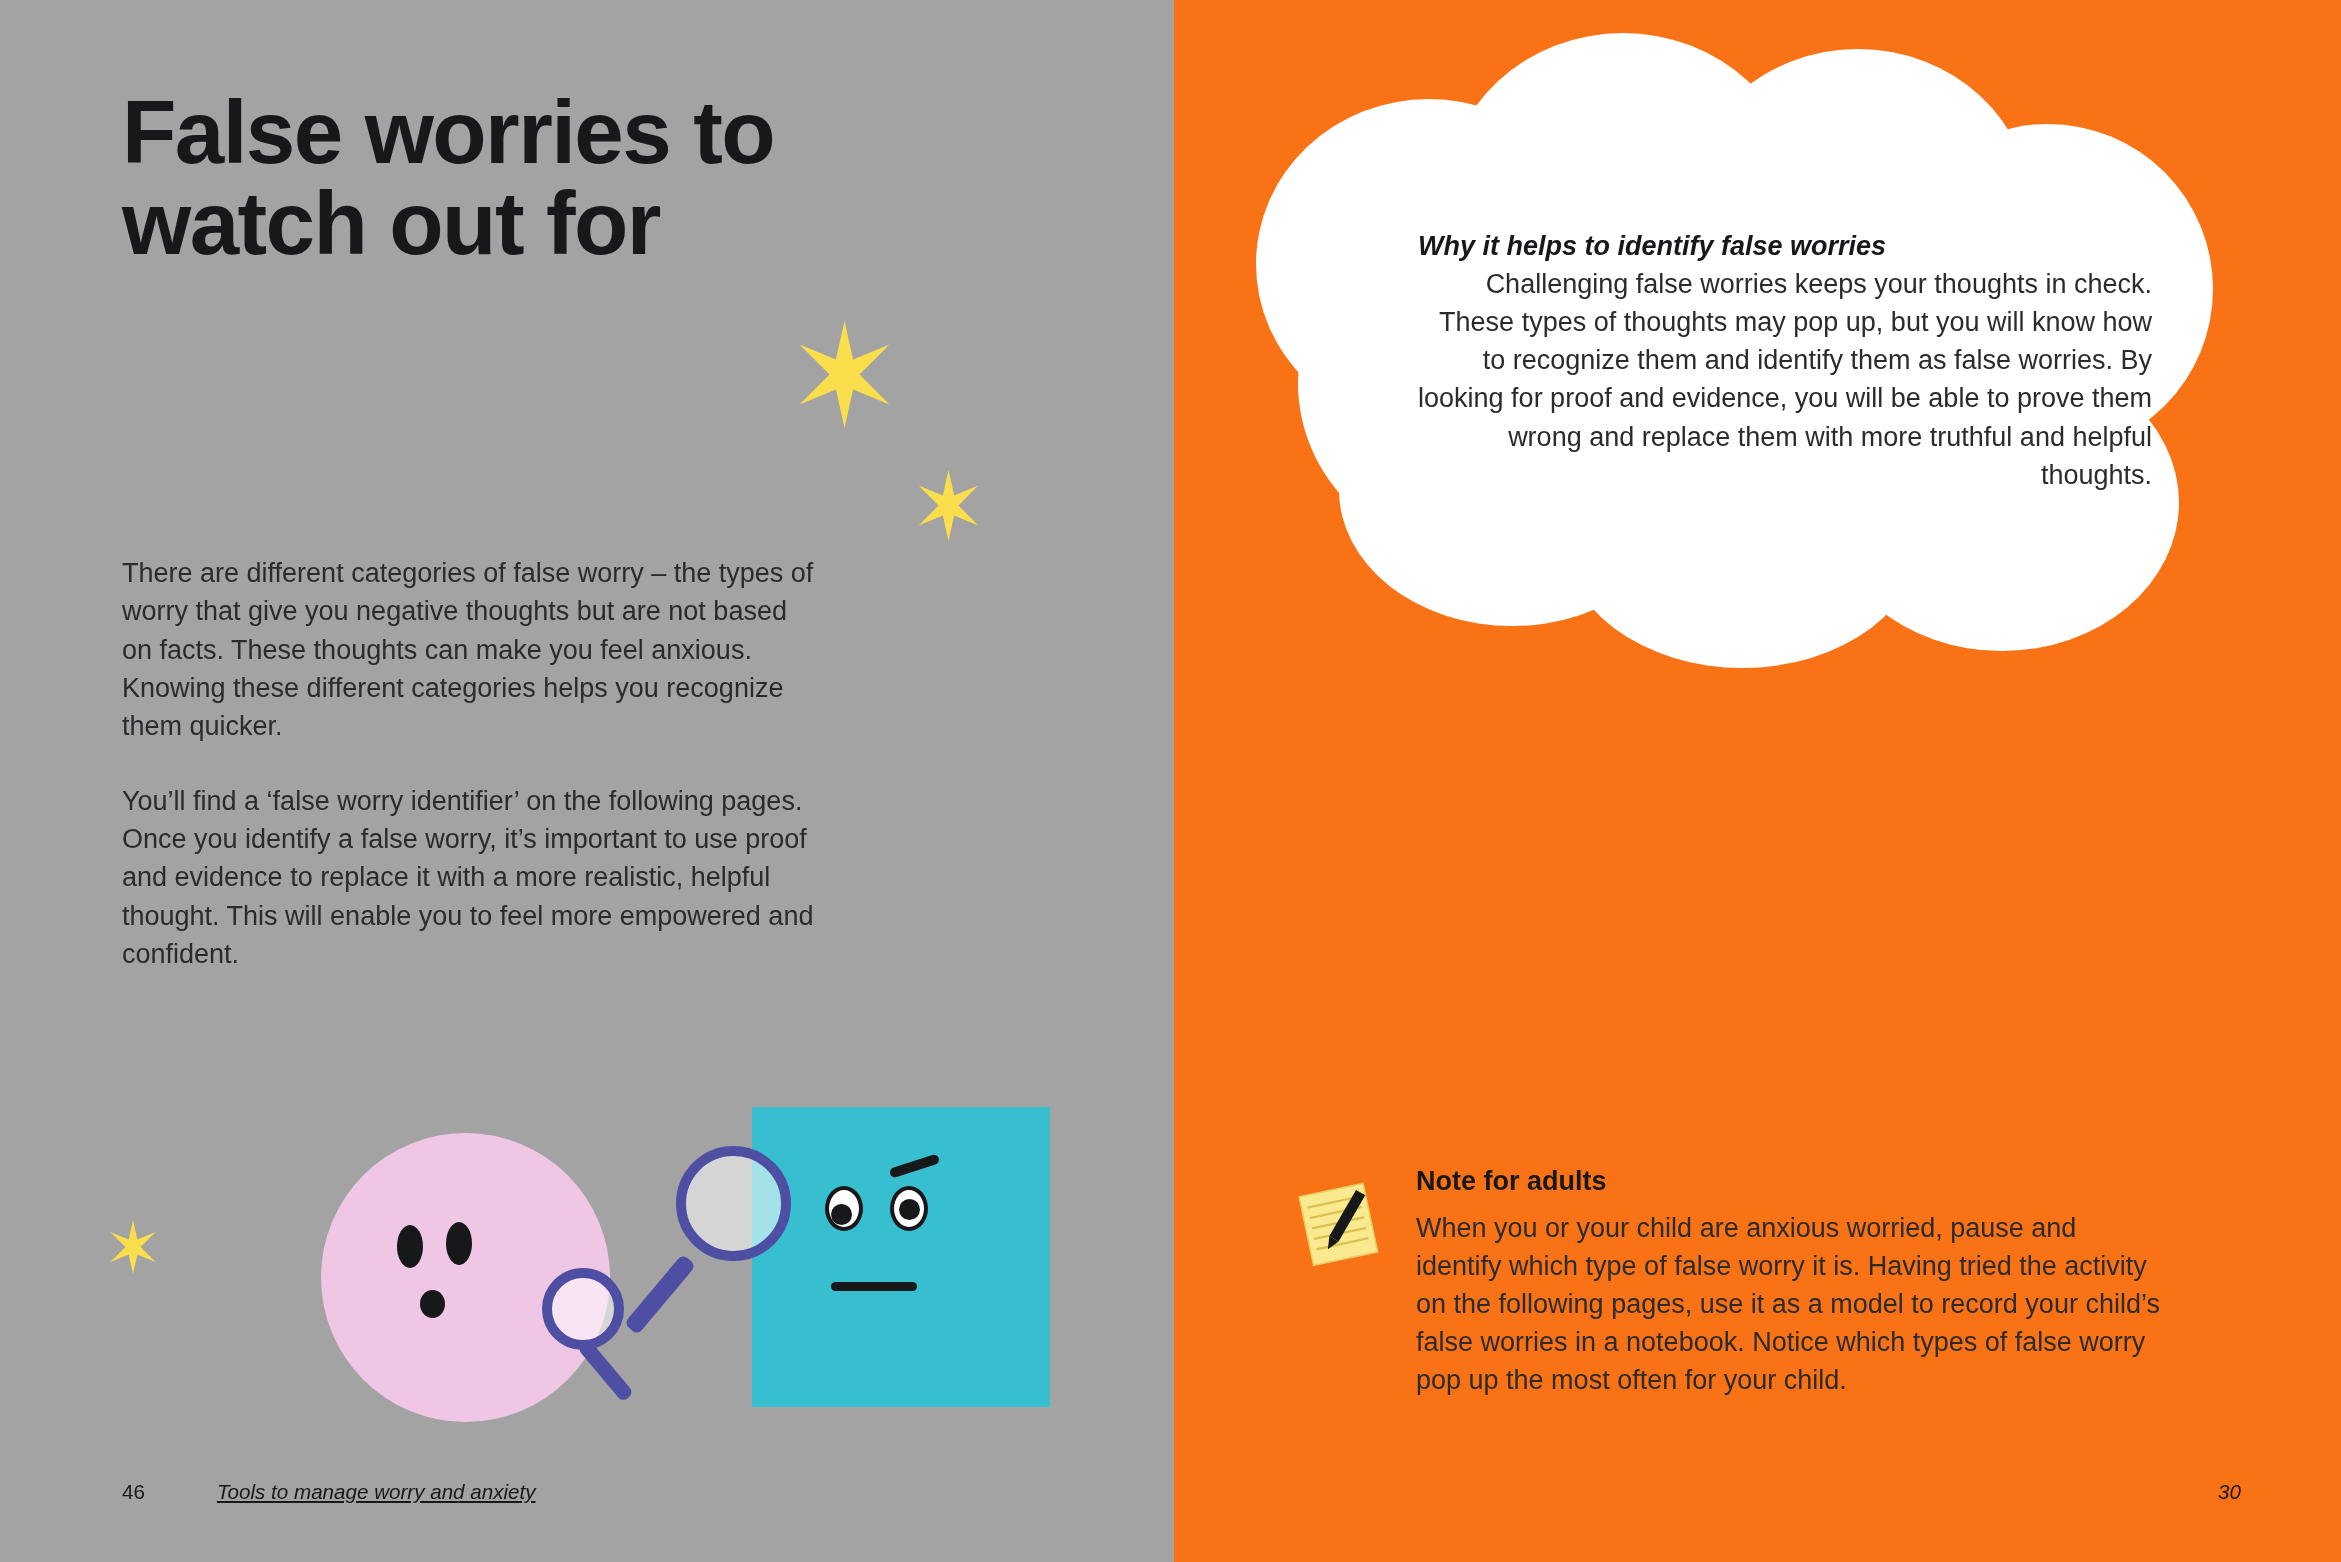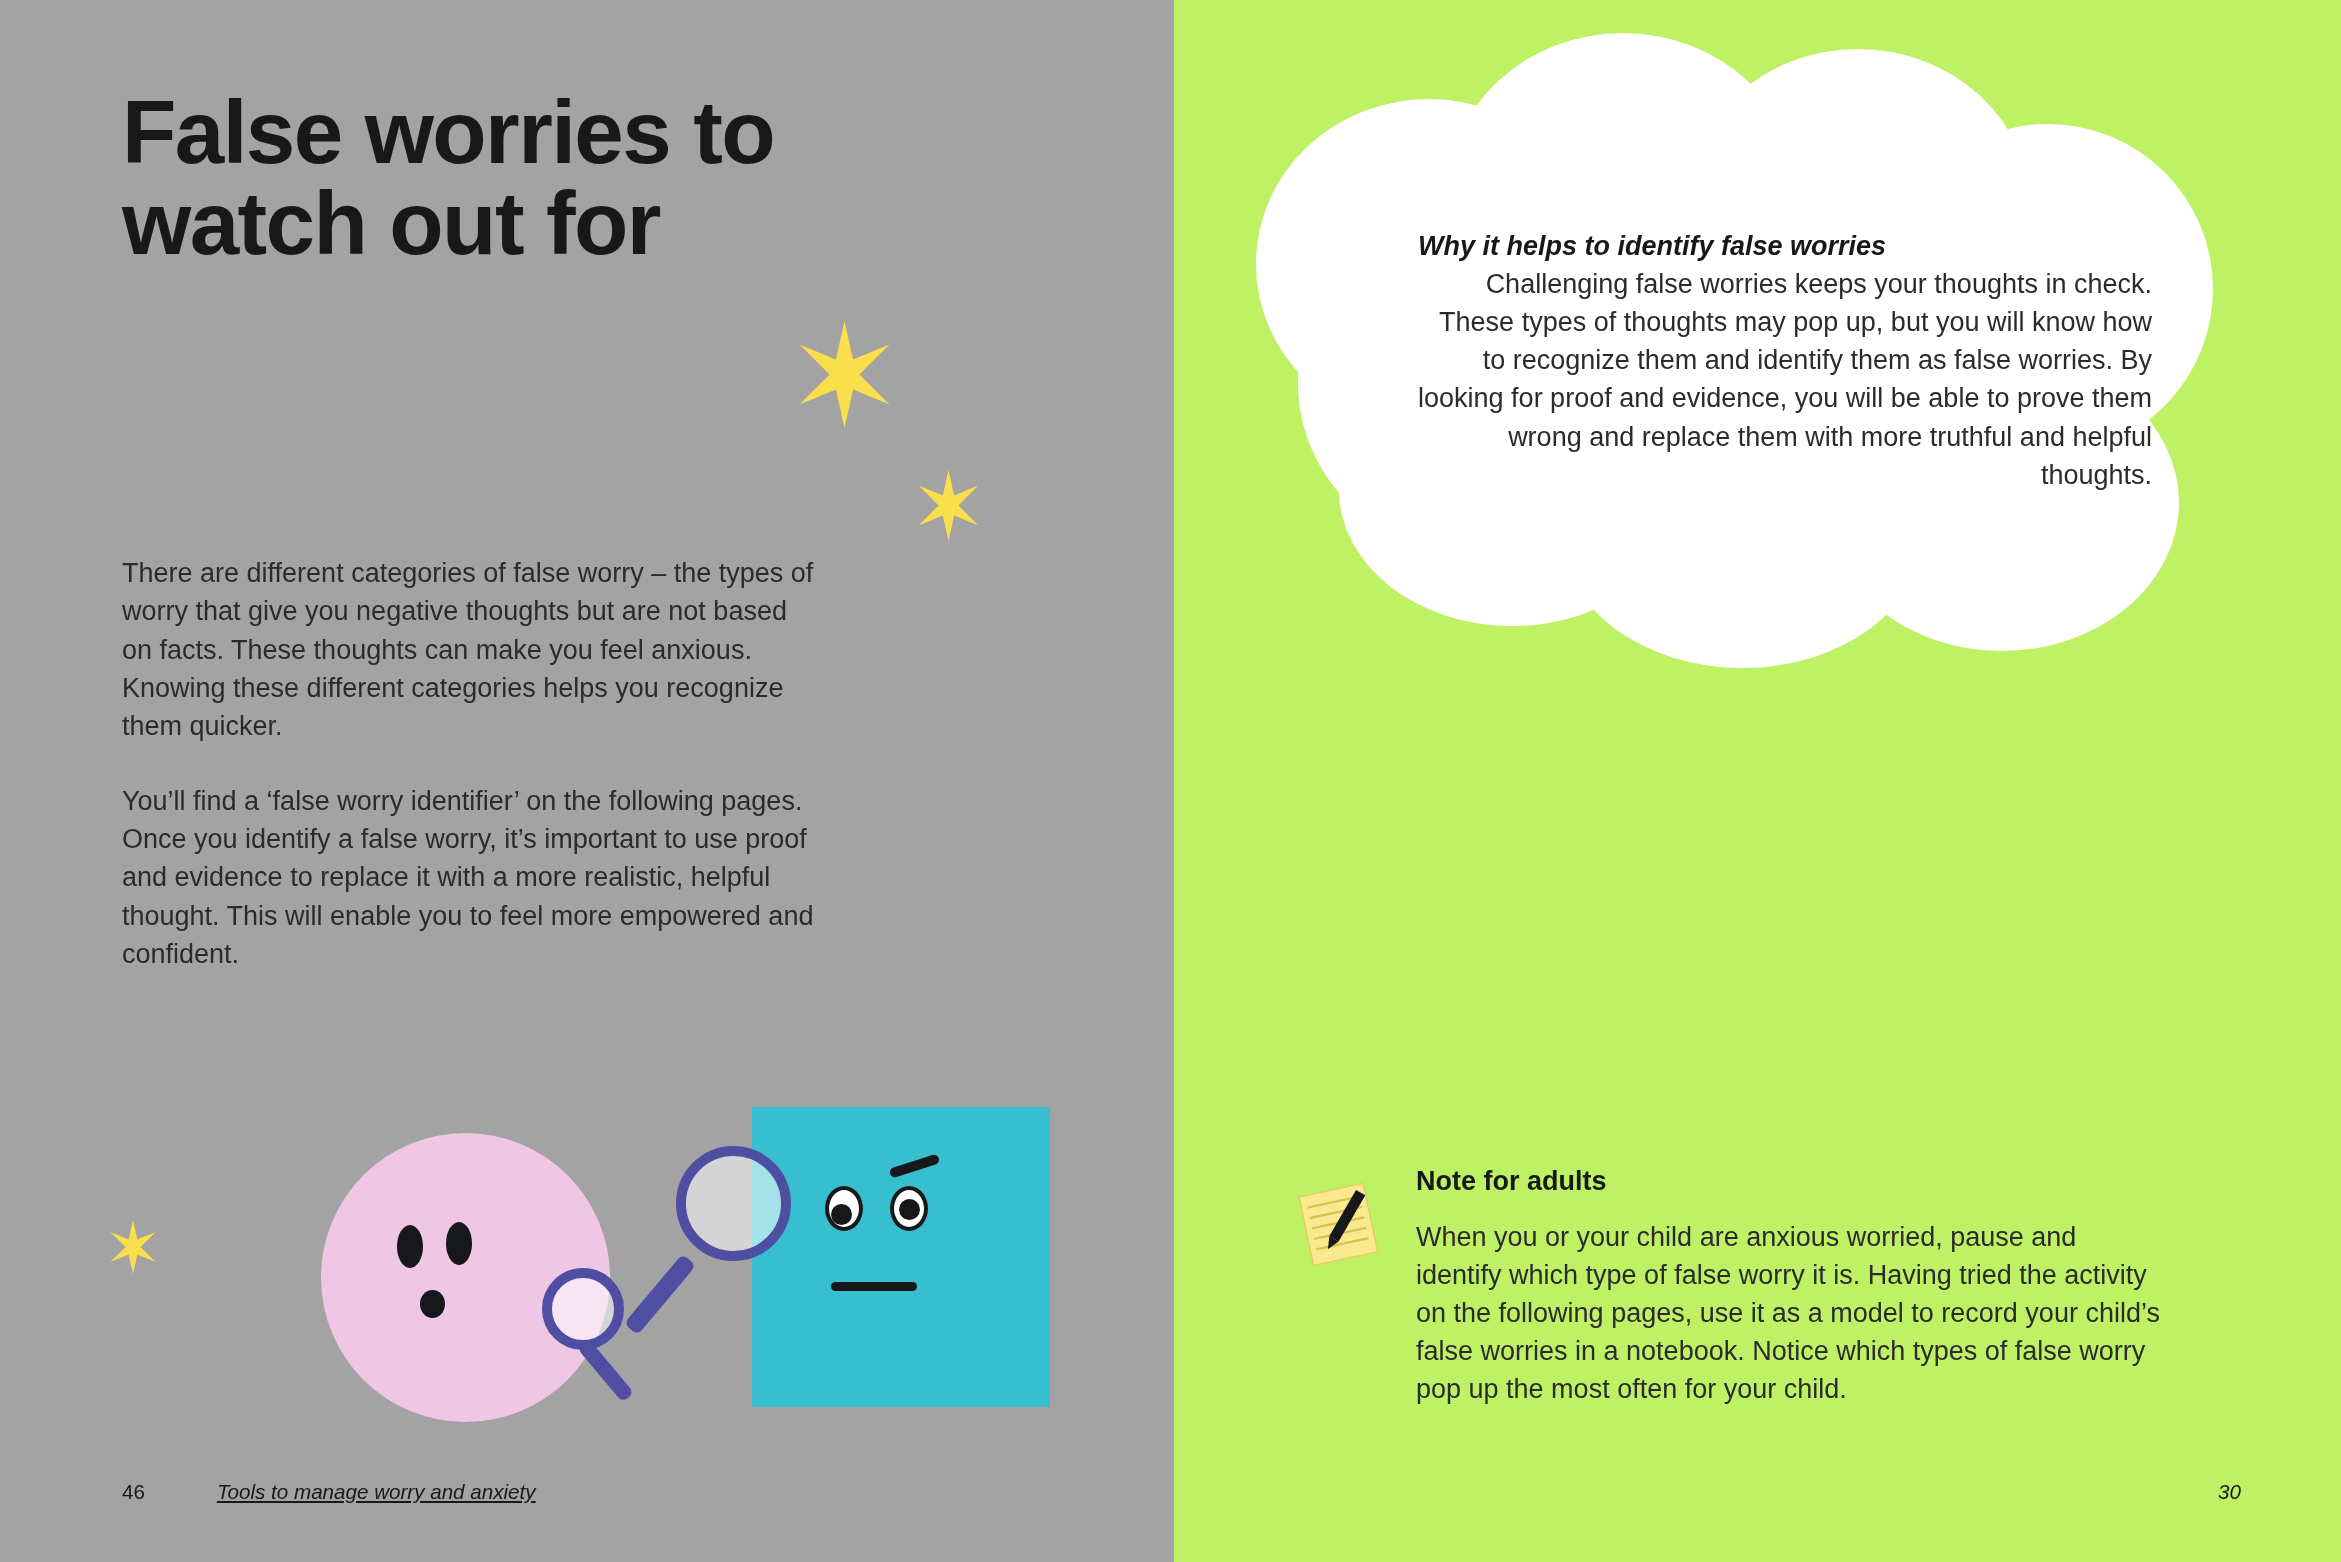--- a/index.html
+++ b/index.html
@@ -21,21 +21,21 @@
     position: relative;
     width: 1174px;
     height: 100%;
     background: #a3a3a3;
     overflow: hidden;
   }
   .page-right {
     position: relative;
     width: 1168px;
     height: 100%;
-    background: #bef264;
+    background: #f97316;
     overflow: hidden;
   }
   .title {
     position: absolute;
     left: 122px;
     top: 87px;
     width: 783px;
     font-size: 89px;
     line-height: 1.02;
     font-weight: 800;
@@ -136,21 +136,21 @@
   .note-block {
     position: absolute;
     left: 1410px;
     top: 1166px;
     width: 750px;
   }
   .note-block h3 {
     font-size: 27px;
     font-weight: 800;
     color: #17181a;
-    margin-bottom: 21px;
+    margin-bottom: 12px;
   }
   .note-block p {
     font-size: 27px;
     line-height: 1.41;
     color: #2b2b2e;
   }
   .note-icon {
     position: absolute;
     left: 1286px;
     top: 1175px;

